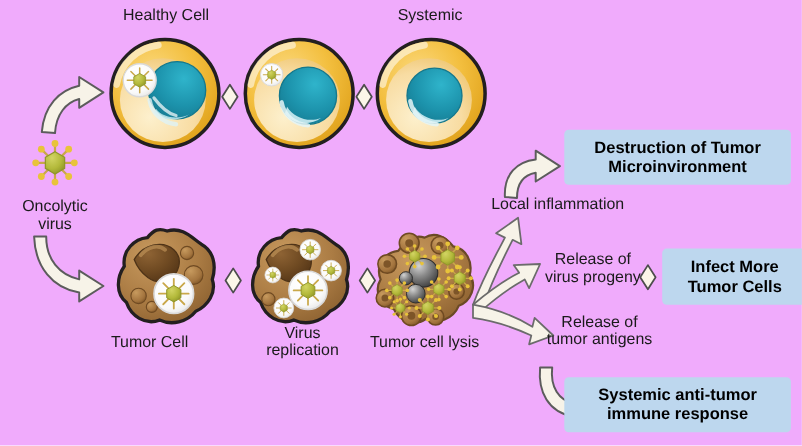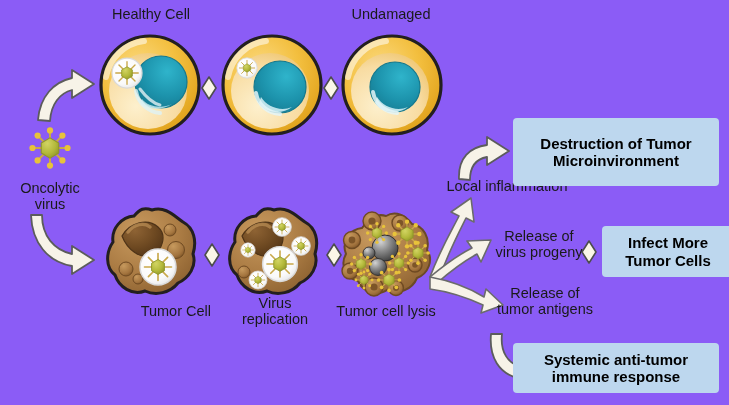--- a/index.html
+++ b/index.html
@@ -1,17 +1,17 @@
 <!DOCTYPE html>
 <html><head>
 <meta charset="utf-8">
 <style>
   html,body{margin:0;padding:0;background:#ffffff;}
   body{width:729px;height:405px;font-family:"Liberation Sans",sans-serif;}
-  #stage{position:relative;width:729px;height:405px;overflow:hidden;background:#8b5cf6;}
+  #stage{position:relative;width:729px;height:405px;overflow:hidden;background:#f0abfc;}
 
   .lbl{position:absolute;color:#1a1a1a;font-size:14.5px;line-height:1.12;
        text-align:center;white-space:pre-line;font-family:"Liberation Sans",sans-serif;}
 
   .outbox{position:absolute;background:#bdd7ee;border-radius:4px;
           display:flex;align-items:center;justify-content:center;}
   .outbox span{display:block;text-align:center;font-weight:bold;font-size:15px;
                line-height:1.16;color:#000;white-space:pre-line;
                font-family:"Liberation Sans",sans-serif;}
 
@@ -286,41 +286,41 @@
     </g>
 
     <g>
       <path d="M502,334 C500,352 508,364 522,367 L522,359 L544,373 L522,387 L522,379
                C498,375 489,356 491,334 Z" fill="#f7f3e8" stroke="#5c5c5c" stroke-width="1.8" stroke-linejoin="round"></path>
     </g>
   </svg>
 
   <div class="lbl" style="left:96px;top:6px;width:110px;">Healthy Cell</div>
 
-  <div class="lbl" style="left:335px;top:6px;width:112px;">Undamaged</div>
+  <div class="lbl" style="left:335px;top:6px;width:112px;">Systemic</div>
 
   <div class="lbl" style="left:2px;top:180px;width:96px;">Oncolytic
 virus</div>
 
-  <div class="lbl" style="left:101px;top:303px;width:110px;text-align:right;">Tumor Cell</div>
+  <div class="lbl" style="left:81px;top:303px;width:110px;">Tumor Cell</div>
 
   <div class="lbl" style="left:224px;top:295px;width:102px;">Virus
 replication</div>
 
   <div class="lbl" style="left:432px;top:178px;width:150px;">Local inflammation</div>
 
   <div class="lbl" style="left:320px;top:303px;width:132px;">Tumor cell lysis</div>
 
   <div class="lbl" style="left:489px;top:228px;width:100px;">Release of
 virus progeny</div>
 
   <div class="lbl" style="left:486px;top:285px;width:118px;">Release of
 tumor antigens</div>
 
-  <div class="outbox" style="left:513px;top:118px;width:206px;height:68px;">
+  <div class="outbox" style="left:513px;top:118px;width:206px;height:50px;">
     <span>Destruction of Tumor
 Microinvironment</span>
   </div>
 
   <div class="outbox" style="left:602px;top:226px;width:132px;height:51px;">
     <span>Infect More
 Tumor Cells</span>
   </div>
 
   <div class="outbox" style="left:513px;top:343px;width:206px;height:50px;align-items:center;">

